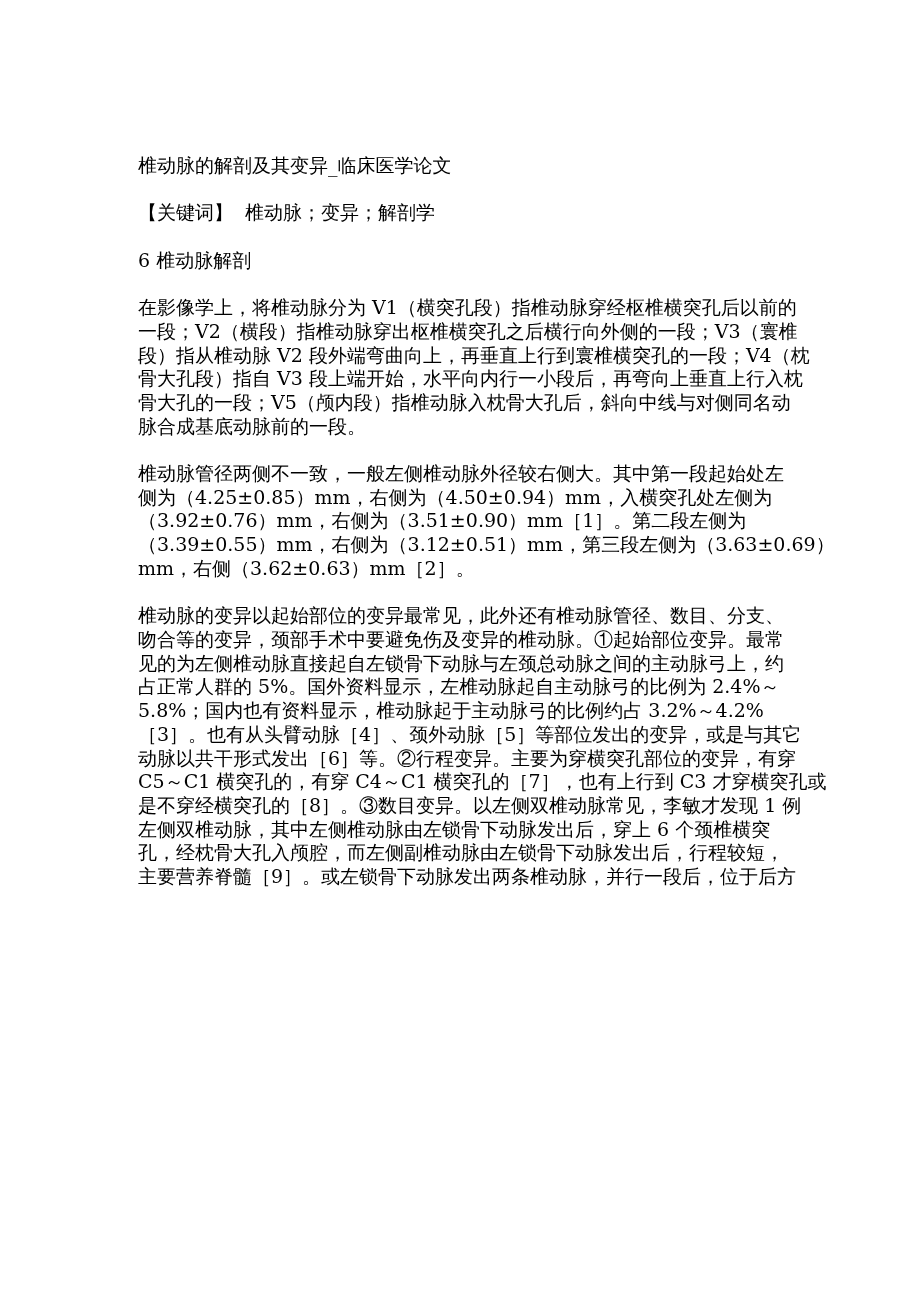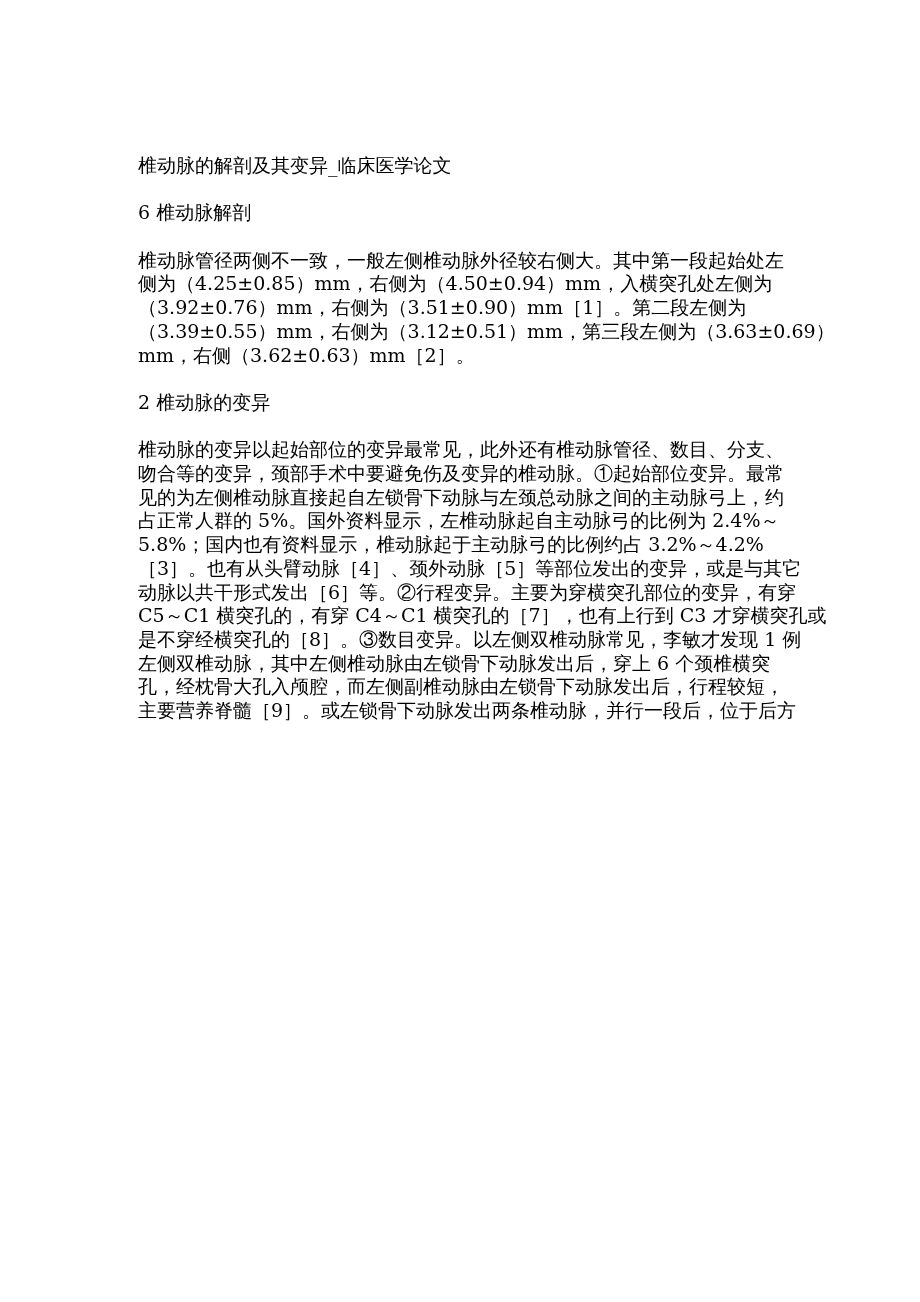--- a/index.html
+++ b/index.html
@@ -26,33 +26,39 @@
     white-space: pre;
     letter-spacing: 0;
   }
 </style>
 </head>
 <body>
 
 <div class="page">
   <p>椎动脉的解剖及其变异_临床医学论文</p>
 
+  <p>【关键词】  椎动脉；变异；解剖学</p>
 
 
   <p>6 椎动脉解剖</p>
 
 
+  <p>在影像学上，将椎动脉分为 V1（横突孔段）指椎动脉穿经枢椎横突孔后以前的
+一段；V2（横段）指椎动脉穿出枢椎横突孔之后横行向外侧的一段；V3（寰椎
+段）指从椎动脉 V2 段外端弯曲向上，再垂直上行到寰椎横突孔的一段；V4（枕
+骨大孔段）指自 V3 段上端开始，水平向内行一小段后，再弯向上垂直上行入枕
+骨大孔的一段；V5（颅内段）指椎动脉入枕骨大孔后，斜向中线与对侧同名动
+脉合成基底动脉前的一段。</p>
 
   <p>椎动脉管径两侧不一致，一般左侧椎动脉外径较右侧大。其中第一段起始处左
 侧为（4.25±0.85）mm，右侧为（4.50±0.94）mm，入横突孔处左侧为
 （3.92±0.76）mm，右侧为（3.51±0.90）mm［1］。第二段左侧为
 （3.39±0.55）mm，右侧为（3.12±0.51）mm，第三段左侧为（3.63±0.69）
 mm，右侧（3.62±0.63）mm［2］。</p>
 
-  <p>2 椎动脉的变异</p>
 
   <p>椎动脉的变异以起始部位的变异最常见，此外还有椎动脉管径、数目、分支、
 吻合等的变异，颈部手术中要避免伤及变异的椎动脉。①起始部位变异。最常
 见的为左侧椎动脉直接起自左锁骨下动脉与左颈总动脉之间的主动脉弓上，约
 占正常人群的 5%。国外资料显示，左椎动脉起自主动脉弓的比例为 2.4%～
 5.8%；国内也有资料显示，椎动脉起于主动脉弓的比例约占 3.2%～4.2%
 ［3］。也有从头臂动脉［4］、颈外动脉［5］等部位发出的变异，或是与其它
 动脉以共干形式发出［6］等。②行程变异。主要为穿横突孔部位的变异，有穿
 C5～C1 横突孔的，有穿 C4～C1 横突孔的［7］，也有上行到 C3 才穿横突孔或
 是不穿经横突孔的［8］。③数目变异。以左侧双椎动脉常见，李敏才发现 1 例

